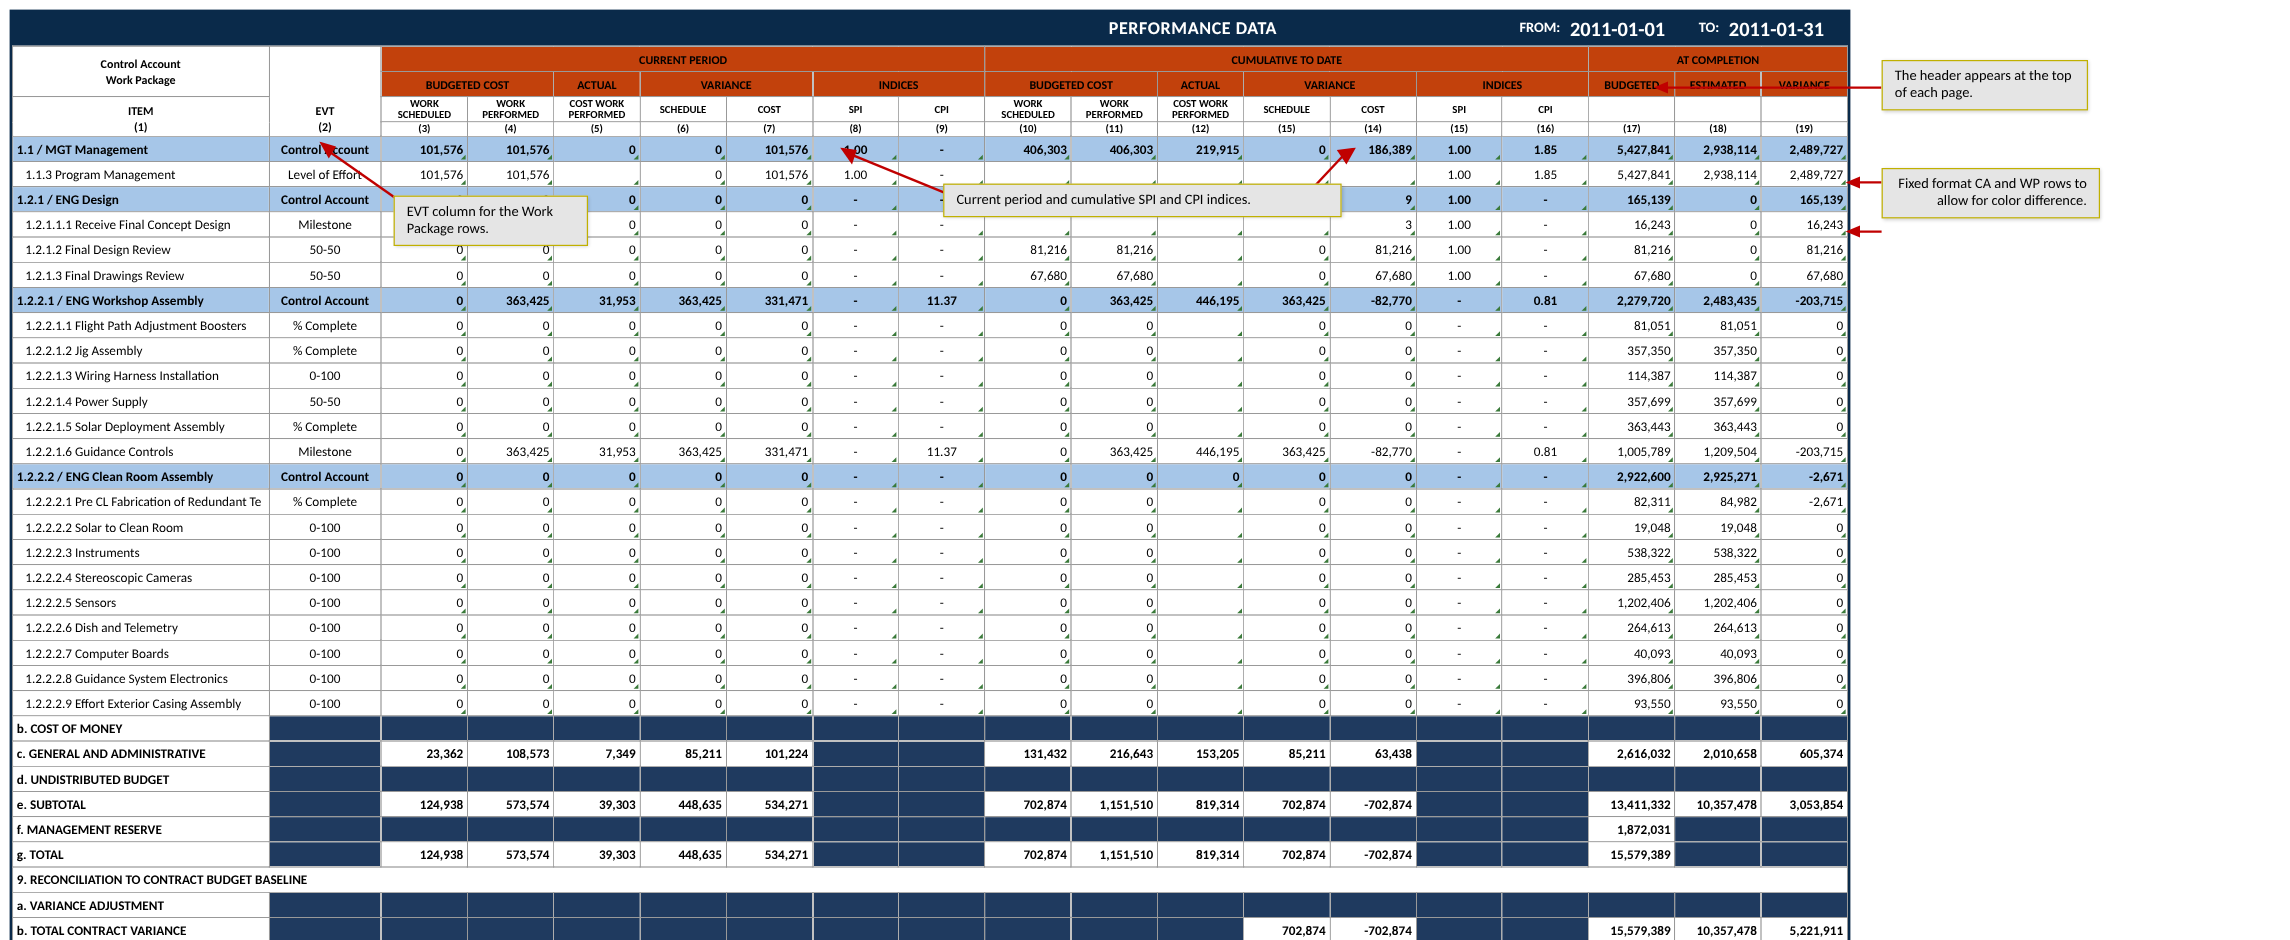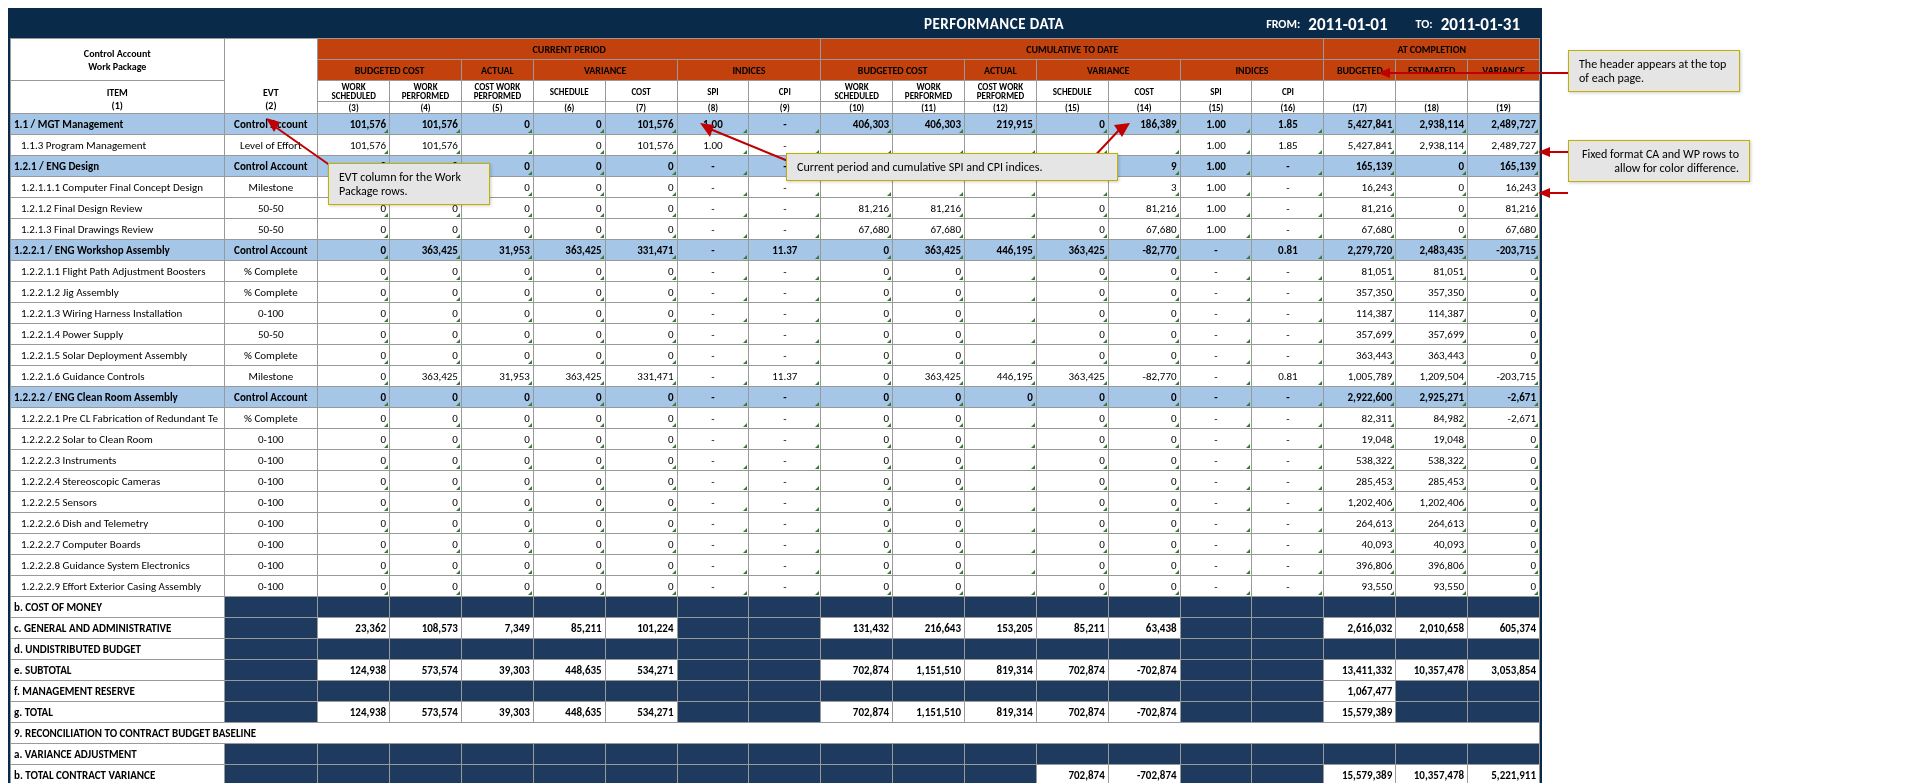--- a/index.html
+++ b/index.html
@@ -307,21 +307,21 @@
               <span class="tri"></span>
             </td>
             <td class="num">9<span class="tri"></span></td>
             <td class="center">1.00<span class="tri"></span></td>
             <td class="center">-<span class="tri"></span></td>
             <td class="num">165,139<span class="tri"></span></td>
             <td class="num">0<span class="tri"></span></td>
             <td class="num">165,139<span class="tri"></span></td>
           </tr>
           <tr class="wp">
-            <td class="indent">1.2.1.1.1 Computer Final Concept Design</td>
+            <td class="indent">1.2.1.1.1 Receive Final Concept Design</td>
             <td class="center">Milestone</td>
             <td class="num">0<span class="tri"></span></td>
             <td class="num">
               <span class="tri"></span>
             </td>
             <td class="num">0<span class="tri"></span></td>
             <td class="num">0<span class="tri"></span></td>
             <td class="num">0<span class="tri"></span></td>
             <td class="center">-<span class="tri"></span></td>
             <td class="center">-<span class="tri"></span></td>
@@ -869,21 +869,21 @@
             <td class="blank" style="background: rgb(31, 58, 95);"></td>
             <td class="blank" style="background: rgb(31, 58, 95);"></td>
             <td class="blank" style="background: rgb(31, 58, 95);"></td>
             <td class="blank" style="background: rgb(31, 58, 95);"></td>
             <td class="blank" style="background: rgb(31, 58, 95);"></td>
             <td class="blank" style="background: rgb(31, 58, 95);"></td>
             <td class="blank" style="background: rgb(31, 58, 95);"></td>
             <td class="blank" style="background: rgb(31, 58, 95);"></td>
             <td class="blank" style="background: rgb(31, 58, 95);"></td>
             <td class="blank" style="background: rgb(31, 58, 95);"></td>
-            <td class="num">1,067,477</td>
+            <td class="num">1,872,031</td>
             <td class="blank" style="background: rgb(31, 58, 95);"></td>
             <td class="blank" style="background: rgb(31, 58, 95);"></td>
           </tr>
           <tr class="dark2">
             <td>g. TOTAL</td>
             <td class="blank"></td>
             <td class="num">124,938</td>
             <td class="num">573,574</td>
             <td class="num">39,303</td>
             <td class="num">448,635</td>

